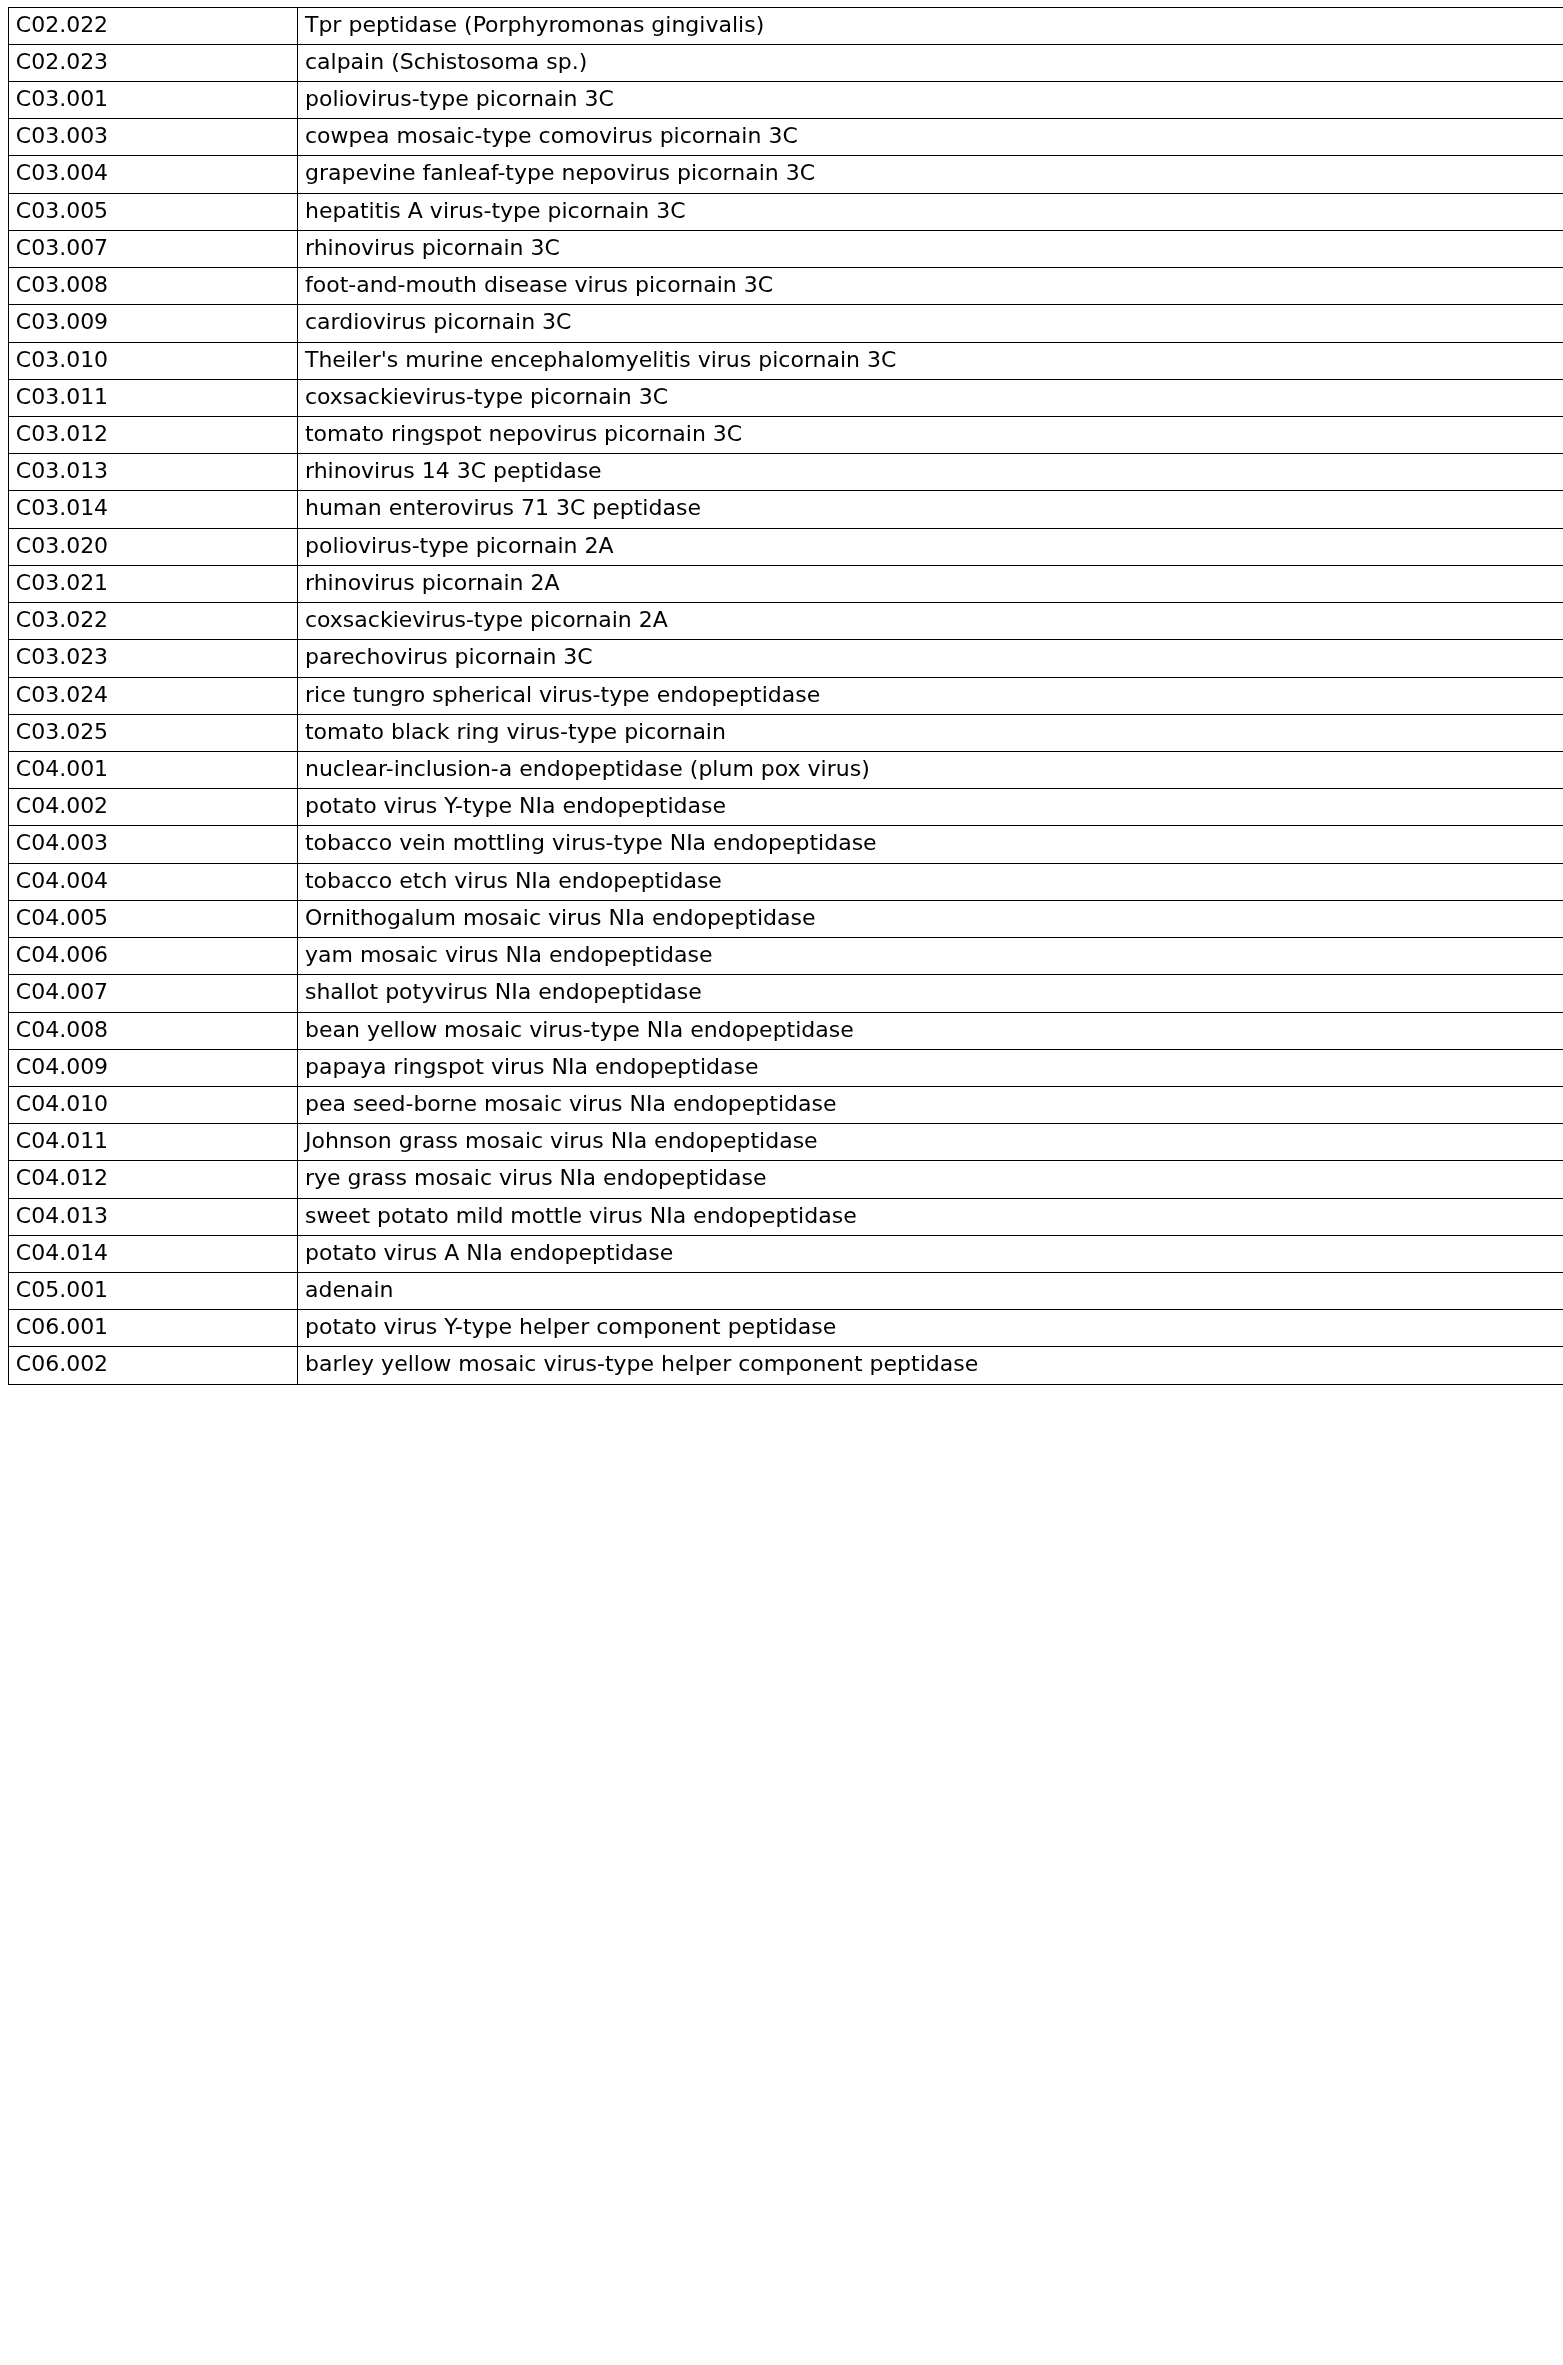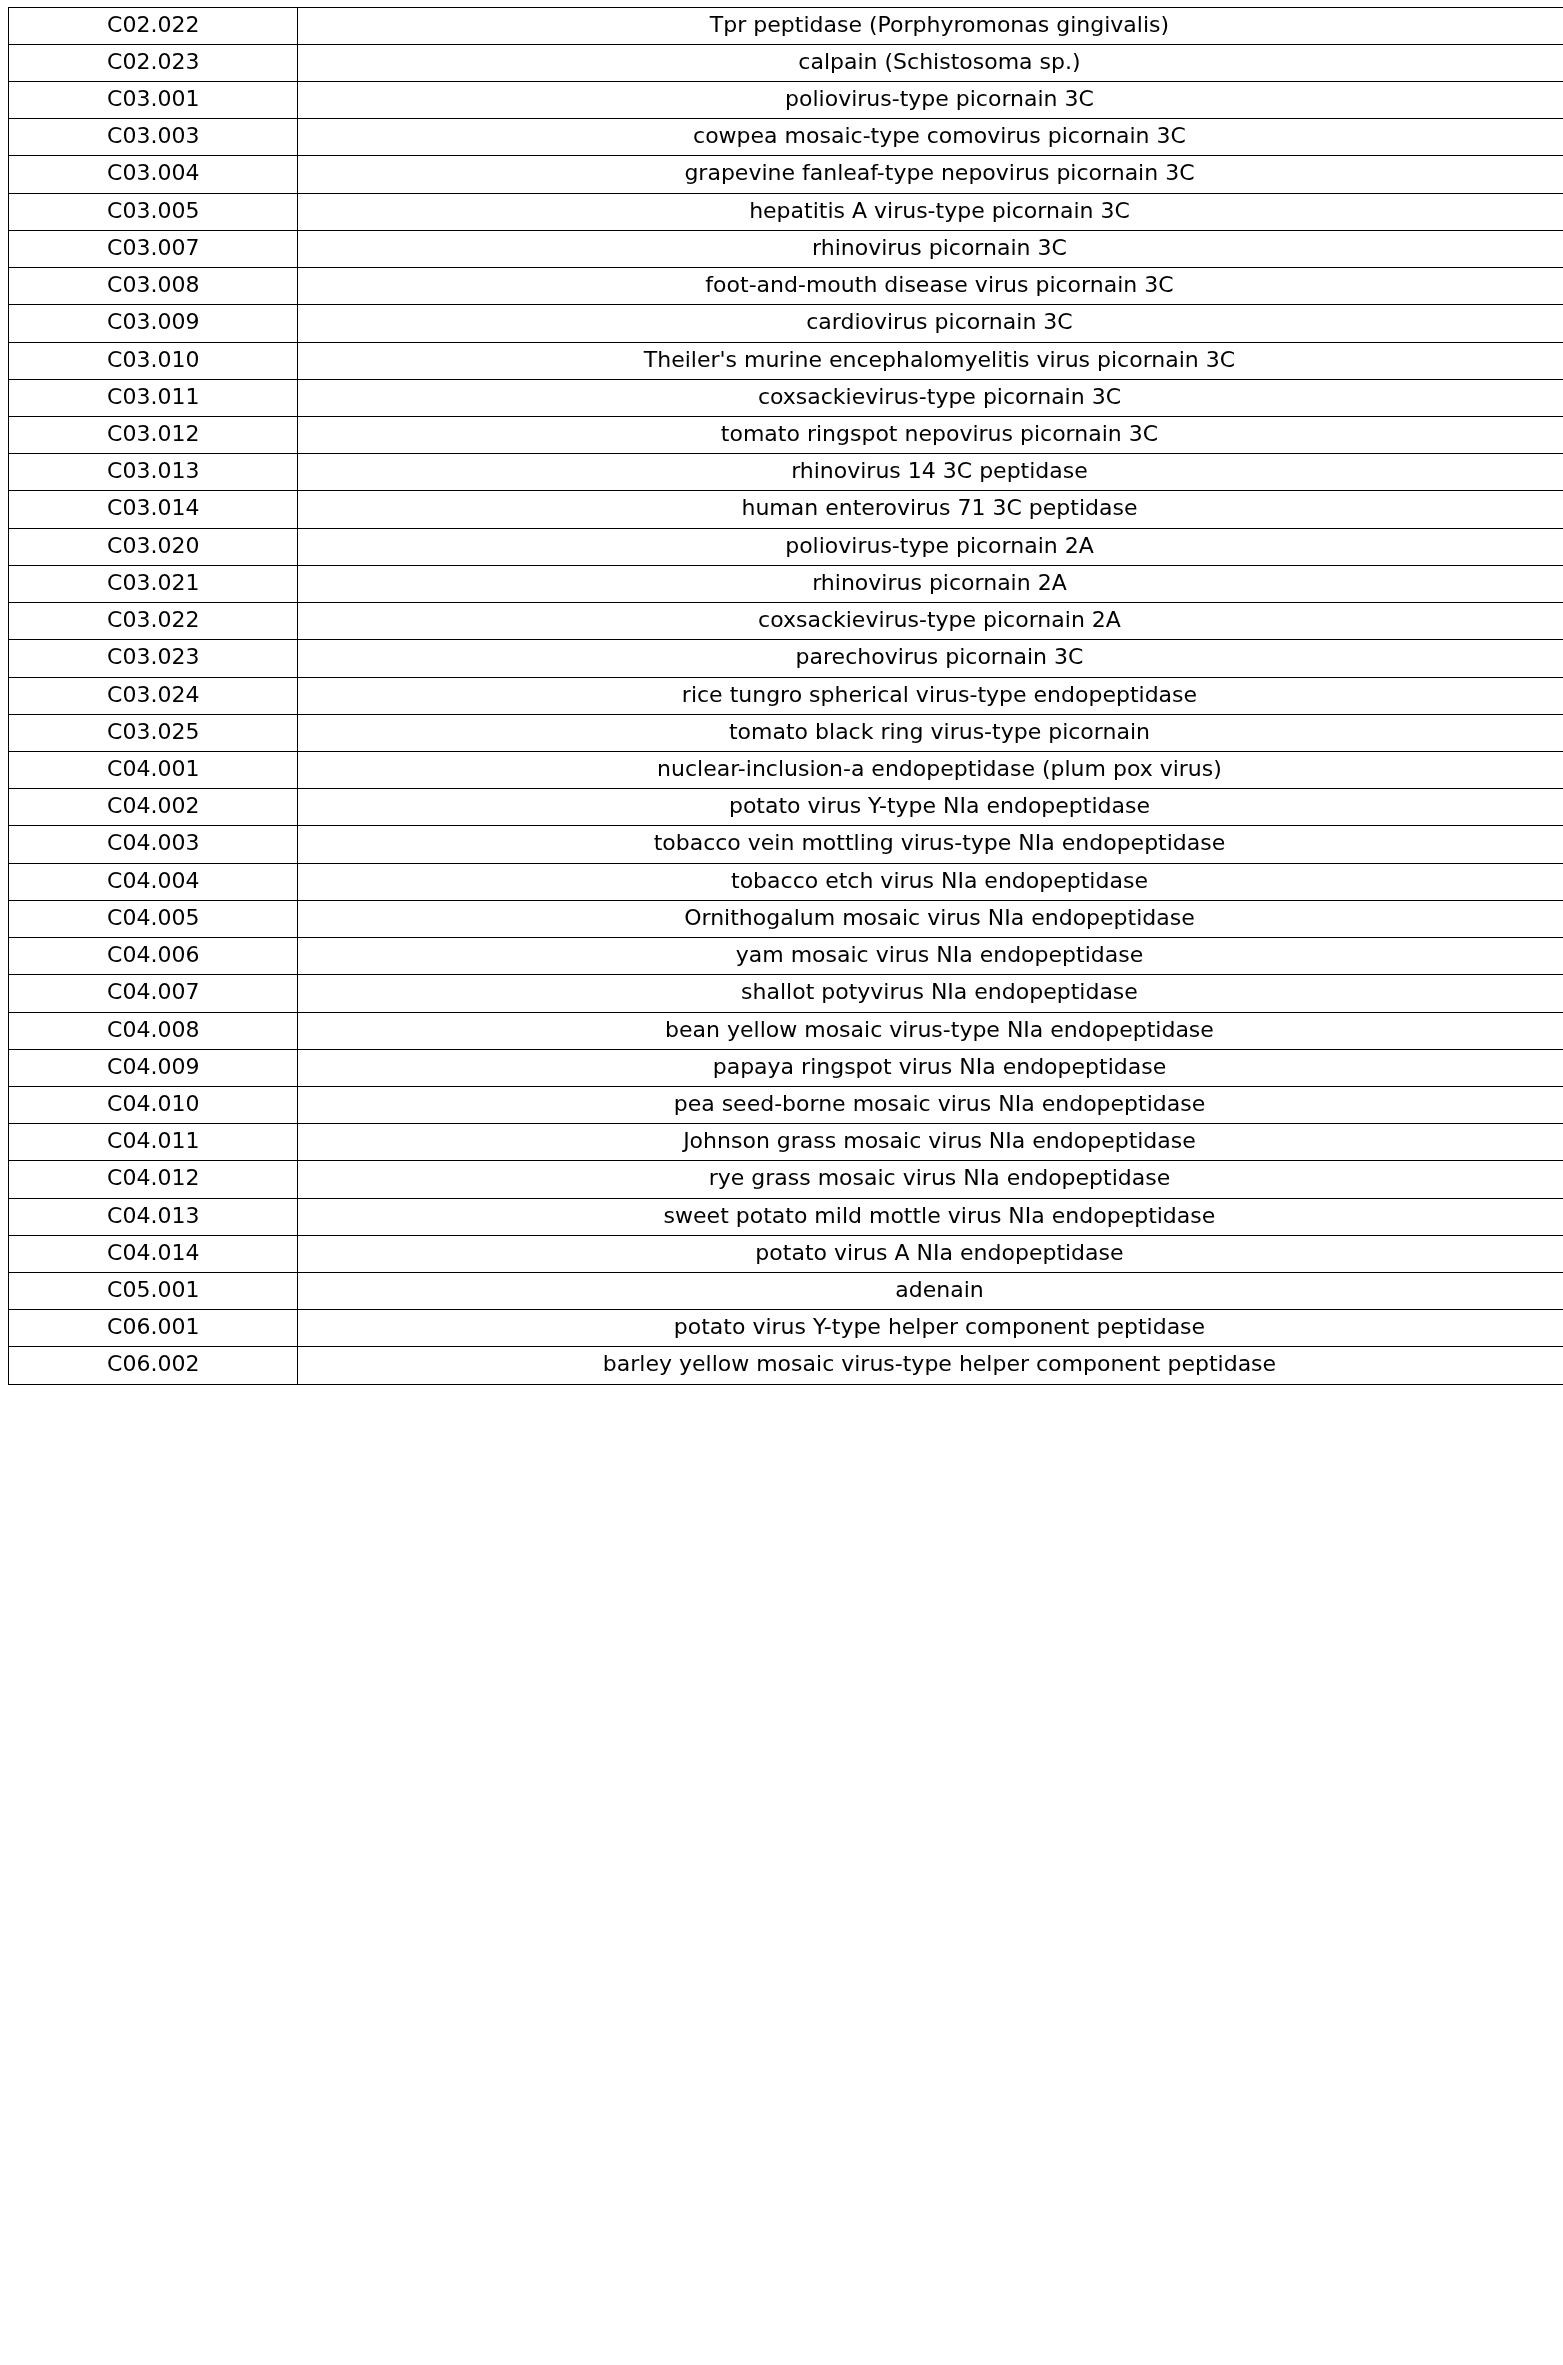--- a/index.html
+++ b/index.html
@@ -10,21 +10,20 @@
   body {
     font-family: "DejaVu Sans", sans-serif;
     color: #000000;
   }
   .page {
     width: 1564px;
     min-height: 2366px;
     box-sizing: border-box;
     padding: 6.6px 8.2px 8.2px 8.2px;
     background: #ffffff;
-    text-align: center;
   }
   table.peptidase-table {
     border-collapse: collapse;
     width: 1545px;
     table-layout: fixed;
   }
   table.peptidase-table td {
     border: 1.6px solid #000000;
     padding: 5px 6.6px 6.6px 6.6px;
     font-size: 22px;

